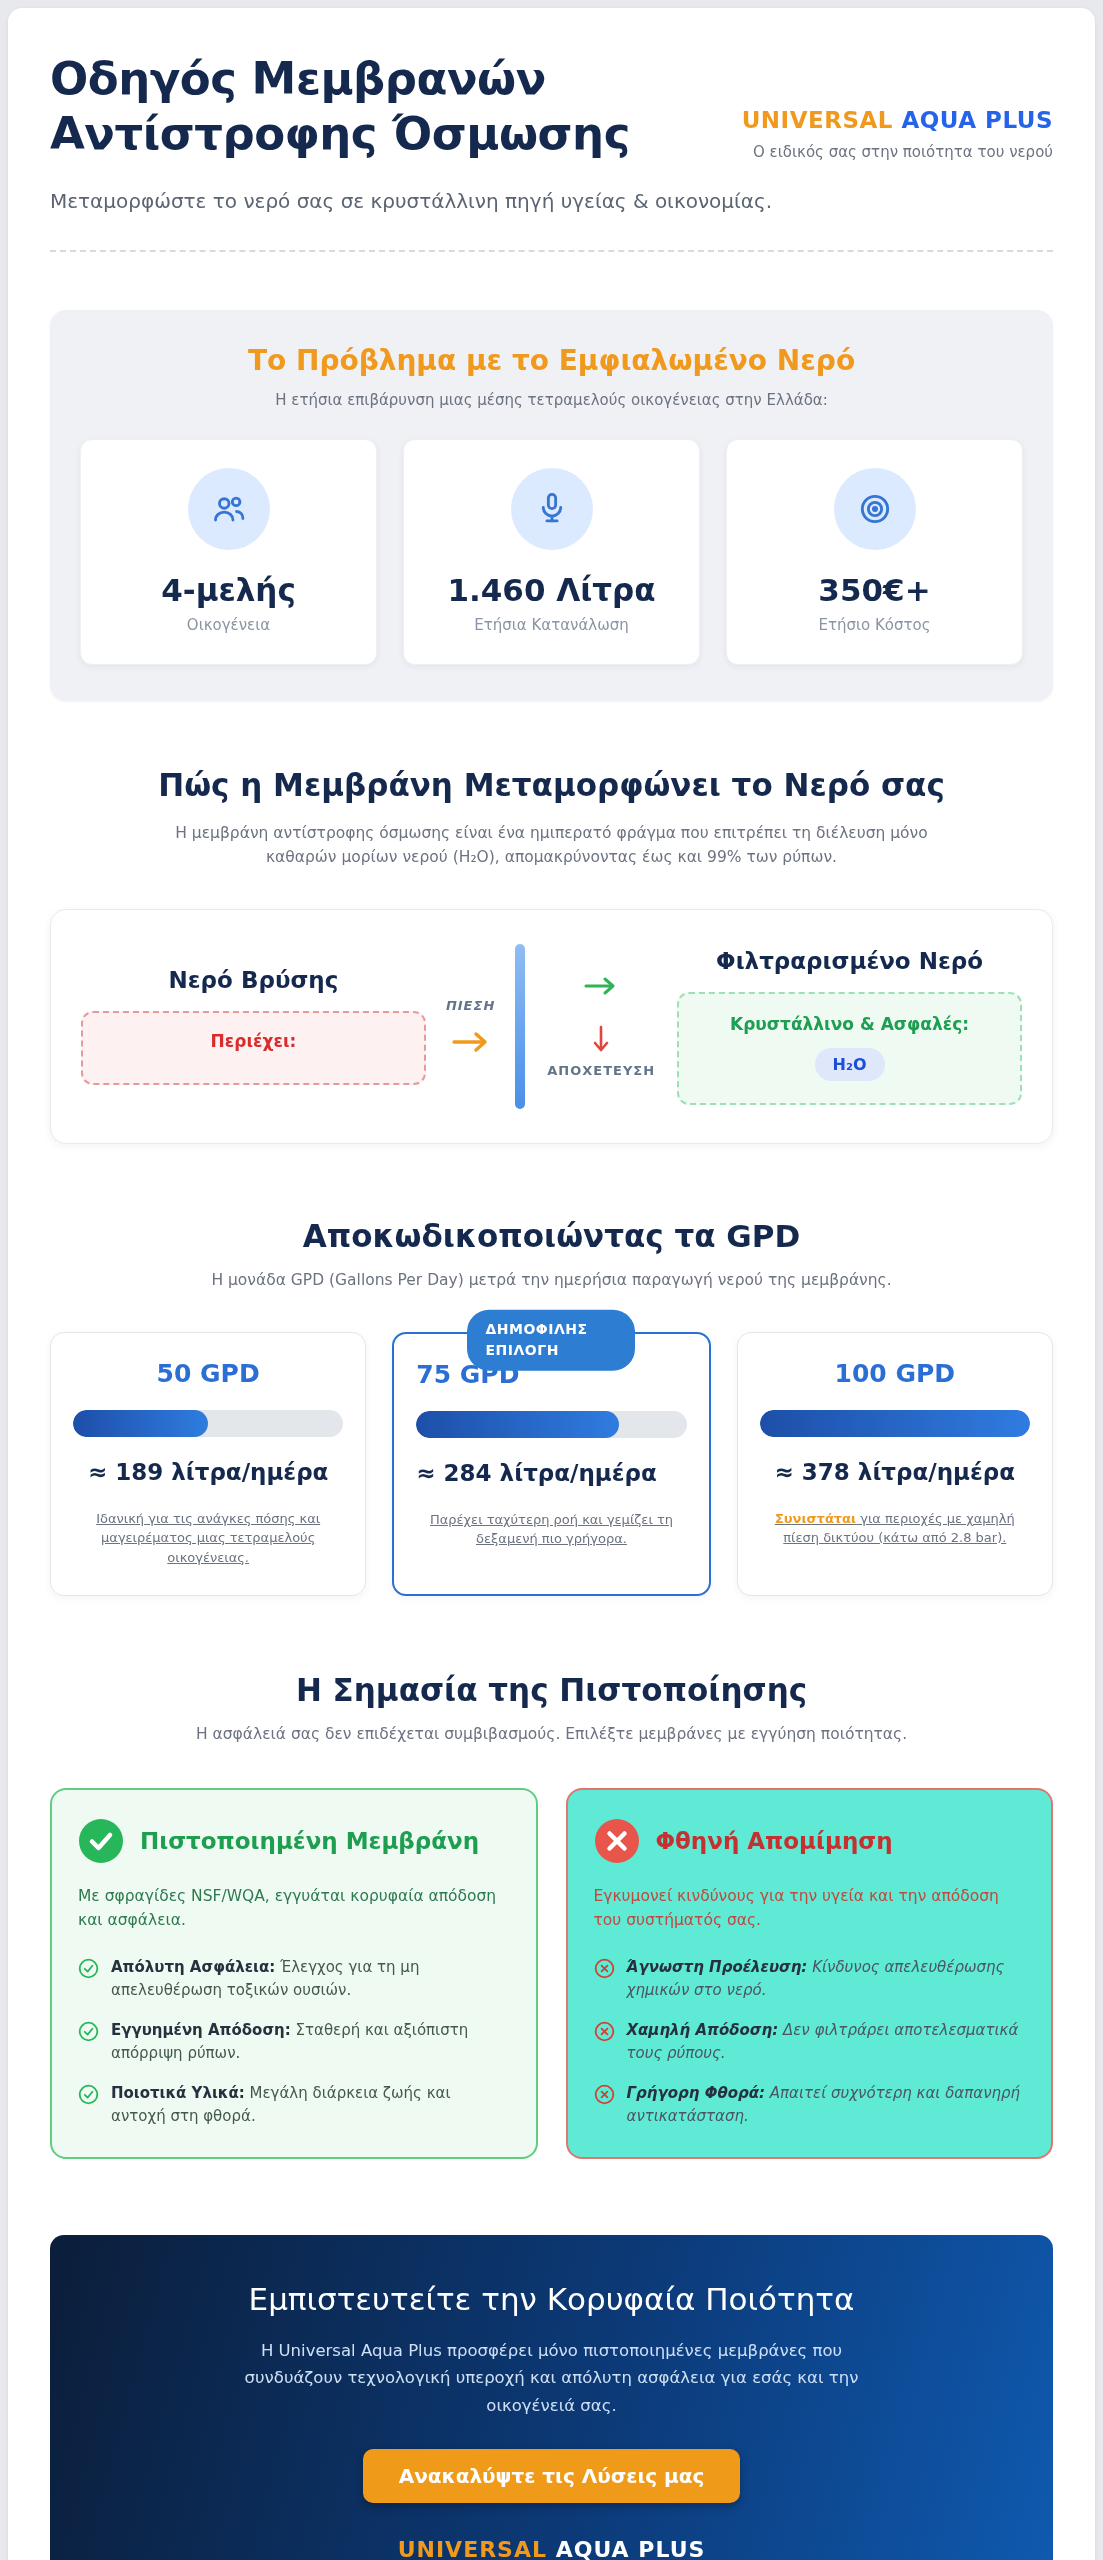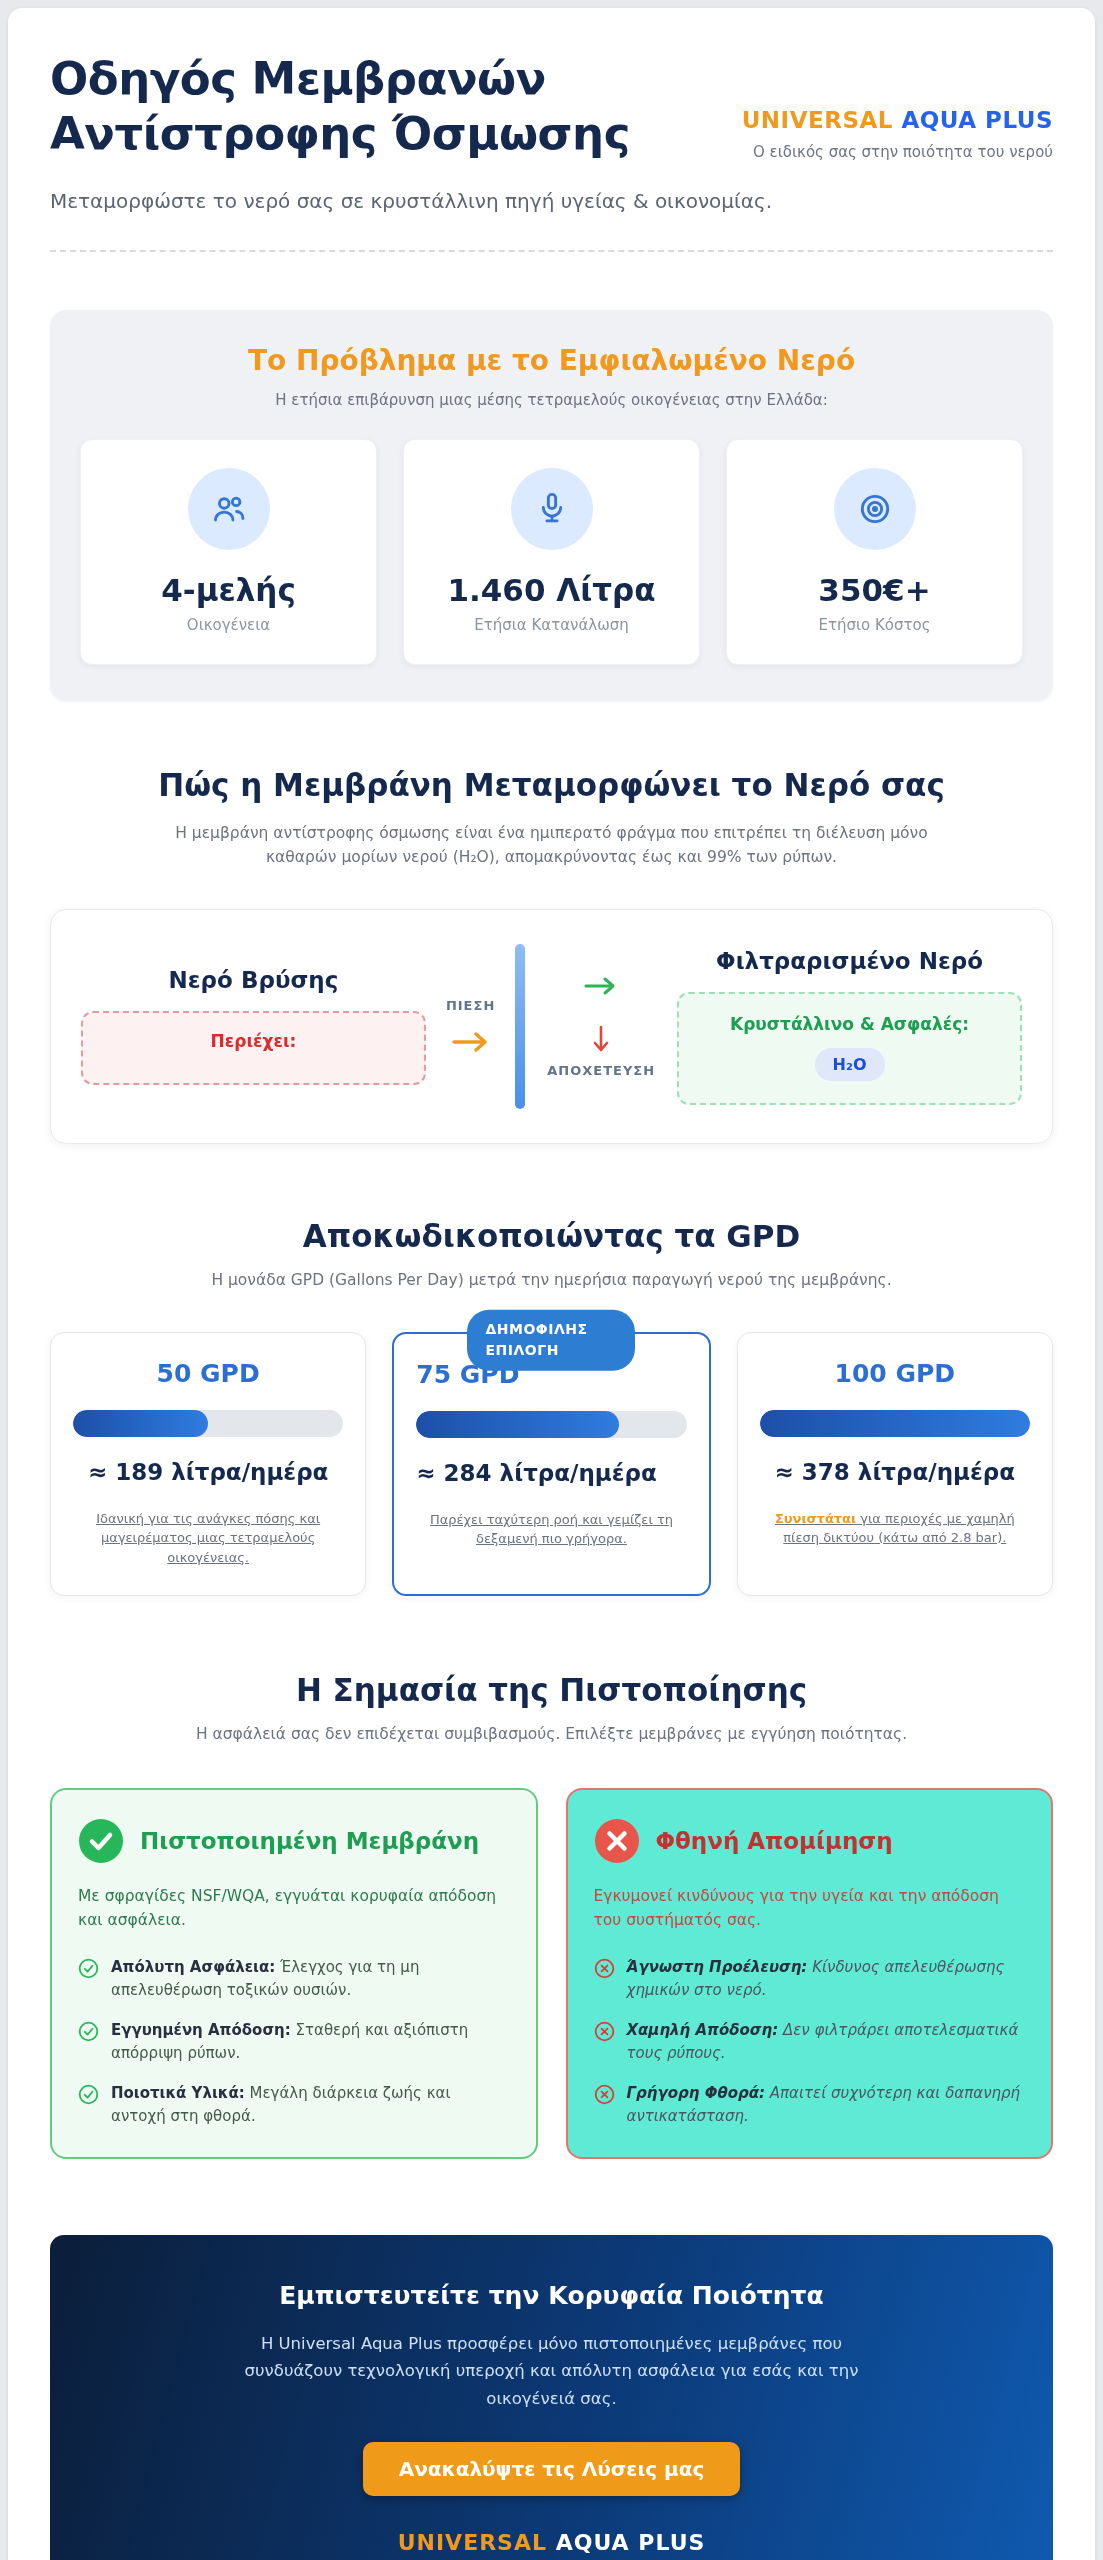--- a/index.html
+++ b/index.html
@@ -47,21 +47,21 @@
   .diagram-col { flex:1.15; text-align:center; }
   .diagram-col-title { font-size:23px; font-weight:bold; color:#14294d; margin-bottom:18px; }
   .dirty-box { background:#fdf1f1; border:2px dashed #e49b9b; border-radius:12px; padding:18px 16px 20px; }
   .dirty-label { color:#d92d2d; font-weight:bold; font-size:17px; margin-bottom:12px; }
   .tags { display:flex; flex-wrap:wrap; gap:10px; justify-content:center; }
   .tag { font-size:15px; padding:5px 12px; border-radius:6px; }
   .tag-salts    { background:#f6caca; color:#8c1d1d; }
   .tag-lead     { background:#e2e3e5; color:#3c4450; }
   .tag-chlorine { background:#f7ef9d; color:#6d5c12; }
   .tag-nitrates { background:#ecdcf7; color:#7e22ce; }
-  .pressure-col { text-align:center; flex:0 0 auto; padding:0 4px; }
+  .pressure-col { text-align:center; flex:0 0 auto; padding:0 4px;font-style:italic; }
   .flow-label { font-size:13px; font-weight:bold; color:#64748b; letter-spacing:1px; }
   .pressure-col .flow-label { margin-bottom:16px; }
   .membrane-bar { flex:0 0 auto; width:10px; height:165px; border-radius:6px;
                   background:linear-gradient(180deg,#8fbdf4,#4a8fe8); }
   .outflow-col { flex:0 0 auto; display:flex; flex-direction:column; align-items:center; gap:26px; padding:0 6px; }
   .drain-wrap { text-align:center; }
   .drain-wrap .flow-label { margin-top:6px; }
   .clean-box { background:#eefaf2; border:2px dashed #9fdfb6; border-radius:12px; padding:20px 16px 22px; }
   .clean-label { color:#1d9e50; font-weight:bold; font-size:17px; }
   .h2o-pill { display:inline-block; margin-top:14px; background:#dfe7fb; color:#1d4ed8;
@@ -102,21 +102,21 @@
   .cert-list { list-style:none; margin-top:24px; display:flex; flex-direction:column; gap:18px; }
   .cert-item { display:flex; gap:12px; align-items:flex-start; font-size:15px; line-height:1.5; }
   .cert-item-icon { flex:0 0 auto; width:21px; height:21px; margin-top:2px; }
   .cert-item-label { font-weight:bold; color:#27303f; }
   .good .cert-item-text { color:#44594c; }
   .bad  .cert-item-text { color:#4b5563;font-style:italic; }
 
   
   .cta { margin:76px 0 10px; border-radius:14px; padding:46px 60px 42px; text-align:center;
          background:linear-gradient(105deg,#0b1e3a 0%,#0c3a78 55%,#0f5ab0 100%); }
-  .cta-title { color:#ffffff; font-size:25px; font-weight:bold; }
+  .cta-title { color:#ffffff; font-size:31px; font-weight:normal; }
   .cta-text { color:#cfe0f5; font-size:16.5px; line-height:1.65; max-width:640px; margin:20px auto 0; }
   .cta-button { display:inline-block; margin-top:30px; background:#f09a1a; color:#fff; border:none;
                 font-family:inherit; font-size:20px; font-weight:bold; padding:15px 36px;
                 border-radius:10px; cursor:pointer; box-shadow:0 3px 8px rgba(0,0,0,.3); }
   .cta-brand { margin-top:34px; font-size:22px; font-weight:bold; letter-spacing:1px; }
   .cta-brand .brand-second { color:#ffffff; }
 
   svg { display:block; }
 </style>
 </head>

